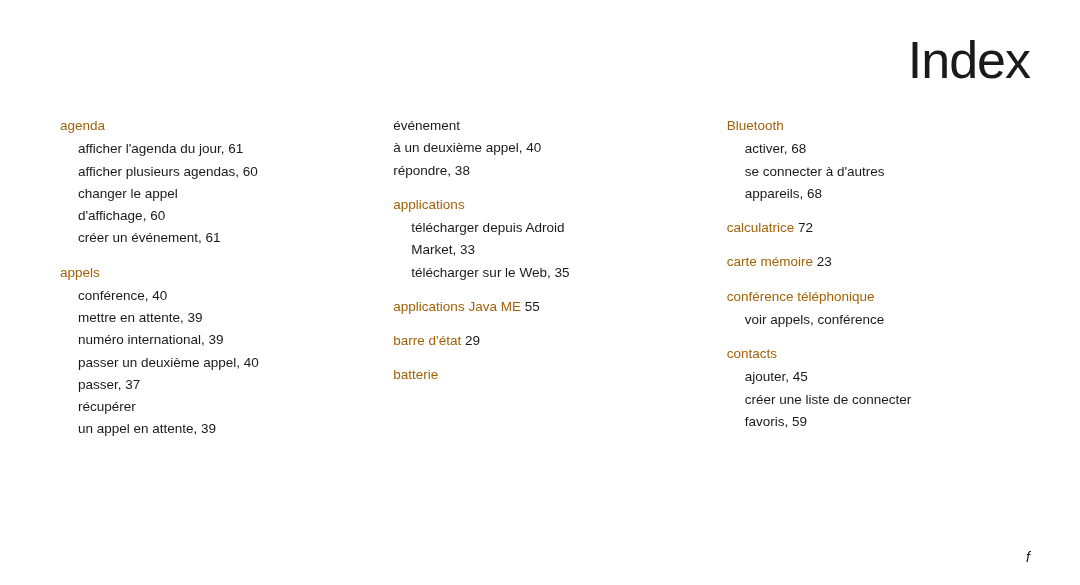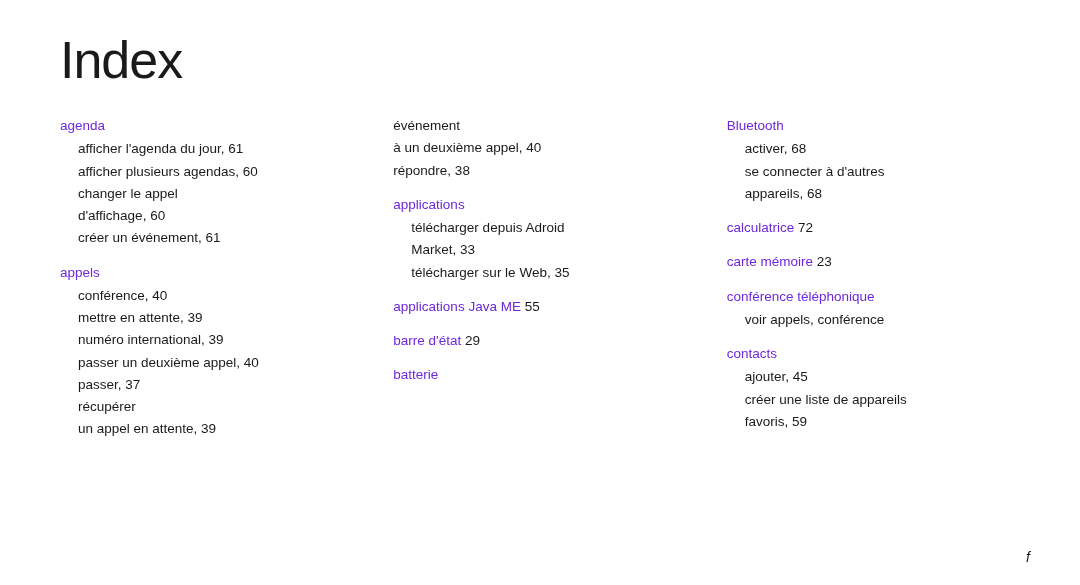--- a/index.html
+++ b/index.html
@@ -16,20 +16,21 @@
       overflow: hidden;
       padding: 30px 50px 30px 60px;
     }
 
     h1 {
       font-size: 52px;
       font-weight: 300;
       color: #1a1a1a;
       margin-bottom: 25px;
       letter-spacing: -1px;
+      text-align: right;
     }
 
     .index-container {
       display: grid;
       grid-template-columns: 1fr 1fr 1fr;
       gap: 0 30px;
       font-size: 13.5px;
       line-height: 1.65;
       color: #1a1a1a;
     }
@@ -37,21 +38,21 @@
     .column {
       display: flex;
       flex-direction: column;
     }
 
     .section {
       margin-bottom: 12px;
     }
 
     .section-title {
-      color: #6d28d9;
+      color: #a16207;
       font-size: 13.5px;
       font-weight: 400;
       margin-bottom: 1px;
     }
 
     .sub-entries {
       padding-left: 18px;
     }
 
     .entry {
@@ -141,20 +142,20 @@
       <div class="section">
         <div class="section-title">conférence téléphonique</div>
         <div class="sub-entries">
           <div class="entry">voir appels, conférence</div>
         </div>
       </div>
       <div class="section">
         <div class="section-title">contacts</div>
         <div class="sub-entries">
           <div class="entry">ajouter,  45</div>
-          <div class="entry">créer une liste de appareils</div>
+          <div class="entry">créer une liste de connecter</div>
           <div class="entry">favoris,  59</div>
         </div>
       </div>
     </div>
   </div>
 
 <span class="footer-letter">f</span>
 
 </body></html>

